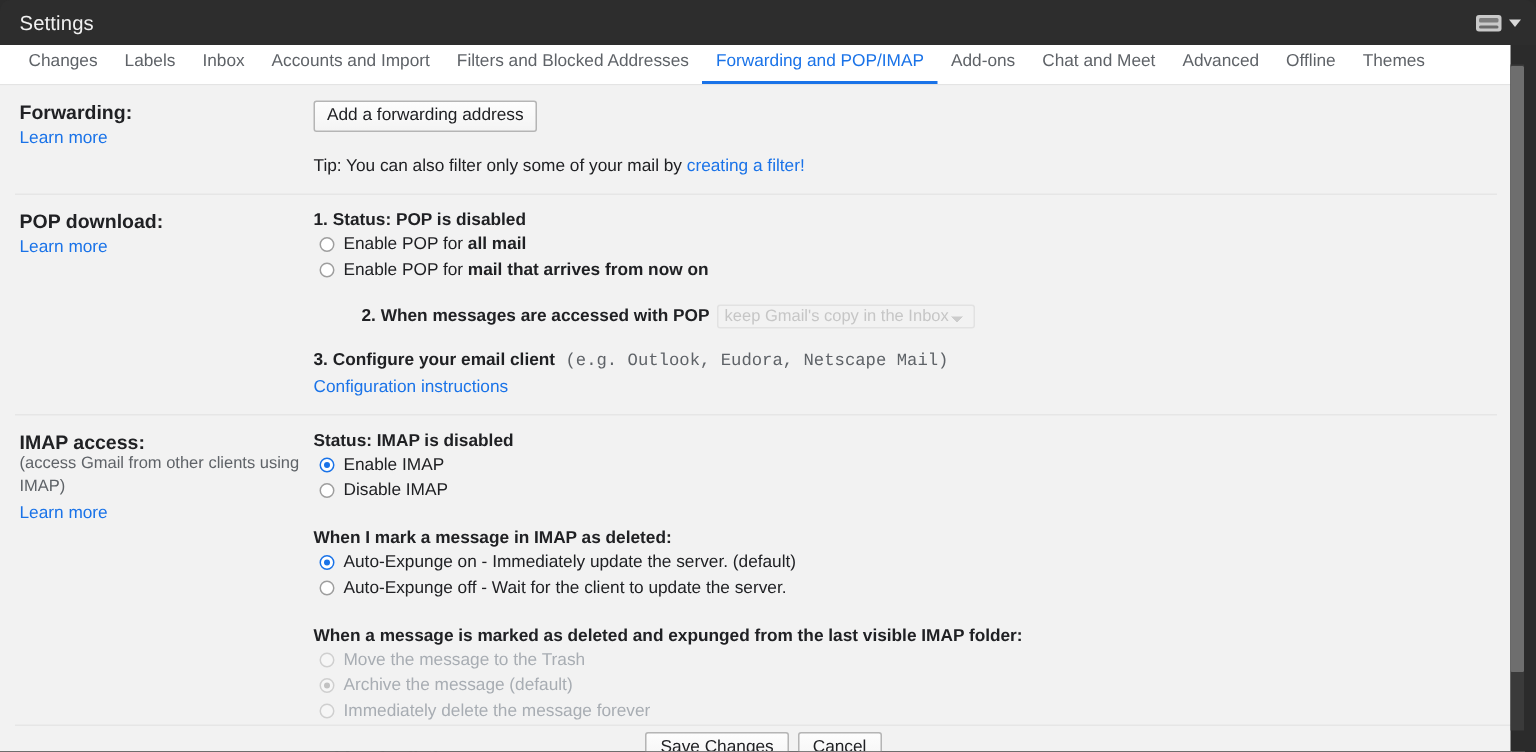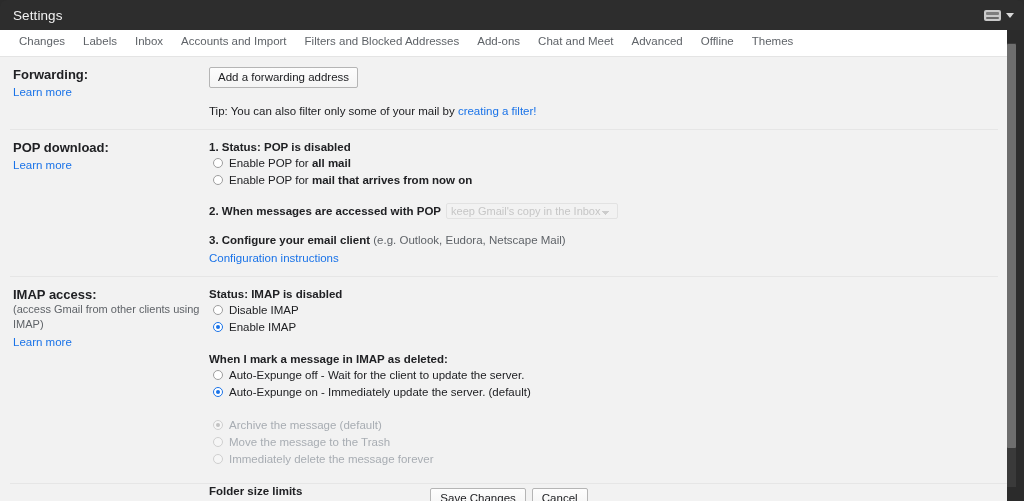--- a/index.html
+++ b/index.html
@@ -150,21 +150,21 @@
 
   .sec-right {
     flex: 1 1 auto;
     padding-left: 1px;
     padding-top: 1px;
   }
 
   
   .txt { font-size: 11.5px; color: #202124; line-height: 15px; }
   .txt.b { font-weight: bold; }
-  .muted { color: #5f6368; }
+  .muted { color: #5f6368; font-family: Liberation Mono, monospace; }
   .dis { color: #9aa0a6; }
   .gap14 { height: 14px; }
   .gap16 { height: 16px; }
 
   
   .btn {
     font-family: "Liberation Sans", sans-serif;
     font-size: 11.5px;
     color: #202124;
     background: linear-gradient(#fdfdfd, #f4f4f4);
@@ -246,21 +246,21 @@
     color: #b4b4b4;
     cursor: default;
     background-image:
       linear-gradient(45deg, transparent 50%, #bdbdbd 50%),
       linear-gradient(135deg, #bdbdbd 50%, transparent 50%);
     background-position:
       calc(100% - 11px) 7px,
       calc(100% - 7px) 7px;
   }
 
-  .inline { display: flex; align-items: center; gap: 5px; }
+  .inline { display: flex; align-items: center; gap: 5px; margin-left: 32px; }
 
   
   .footer {
     position: absolute;
     left: 10px; right: 0;
     bottom: -8px;
     height: 26px;
     border-top: 1px solid #e6e6e6;
     display: flex;
     align-items: flex-start;
@@ -311,20 +311,21 @@
   </div>
 
   <div class="page">
 
     <div class="tabbar">
       <div class="tab">Changes</div>
       <div class="tab">Labels</div>
       <div class="tab">Inbox</div>
       <div class="tab">Accounts and Import</div>
       <div class="tab">Filters and Blocked Addresses</div>
+      <div class="tab active">Forwarding and POP/IMAP</div>
       <div class="tab">Add-ons</div>
       <div class="tab">Chat and Meet</div>
       <div class="tab">Advanced</div>
       <div class="tab">Offline</div>
       <div class="tab">Themes</div>
     </div>
 
     <div class="content">
 
       <div class="section">
@@ -378,49 +379,50 @@
         <div class="sec-left">
           <div class="hd">IMAP access:</div>
           <div class="sub">(access Gmail from other clients using IMAP)</div>
           <a class="link">Learn more</a>
         </div>
         <div class="sec-right">
 
           <div class="txt b">Status: IMAP is disabled</div>
 
           <div class="radio-row">
+            <span class="radio checked"></span>
+            <span class="radio-label">Enable IMAP</span>
+          </div>
+          <div class="radio-row">
             <span class="radio"></span>
             <span class="radio-label">Disable IMAP</span>
           </div>
+
+          <div class="gap16"></div>
+
+          <div class="txt b">When I mark a message in IMAP as deleted:</div>
           <div class="radio-row">
             <span class="radio checked"></span>
-            <span class="radio-label">Enable IMAP</span>
-          </div>
-
-          <div class="gap16"></div>
-
-          <div class="txt b">When I mark a message in IMAP as deleted:</div>
+            <span class="radio-label">Auto-Expunge on - Immediately update the server. (default)</span>
+          </div>
           <div class="radio-row">
             <span class="radio"></span>
             <span class="radio-label">Auto-Expunge off - Wait for the client to update the server.</span>
           </div>
-          <div class="radio-row">
-            <span class="radio checked"></span>
-            <span class="radio-label">Auto-Expunge on - Immediately update the server. (default)</span>
-          </div>
 
           <div class="gap16"></div>
 
+          <div class="txt b">When a message is marked as deleted and expunged from the last visible IMAP folder:</div>
+          <div class="radio-row">
+            <span class="radio disabled"></span>
+            <span class="radio-label dis">Move the message to the Trash</span>
+          </div>
           <div class="radio-row">
             <span class="radio disabled checked"></span>
             <span class="radio-label dis">Archive the message (default)</span>
-          </div>
-          <div class="radio-row">
-            <span class="radio disabled"></span>
-            <span class="radio-label dis">Move the message to the Trash</span>
           </div>
           <div class="radio-row">
             <span class="radio disabled"></span>
             <span class="radio-label dis">Immediately delete the message forever</span>
           </div>
 
           <div class="gap16"></div>
 
           <div class="txt b">Folder size limits</div>
 

